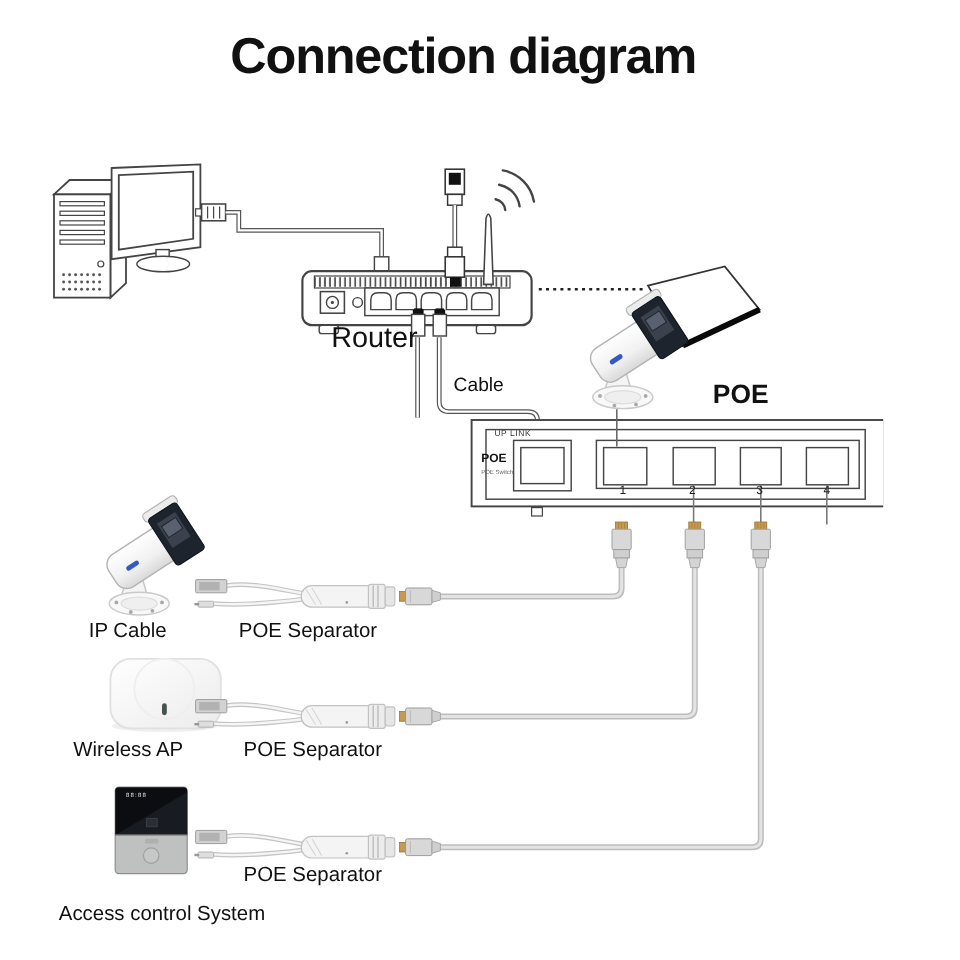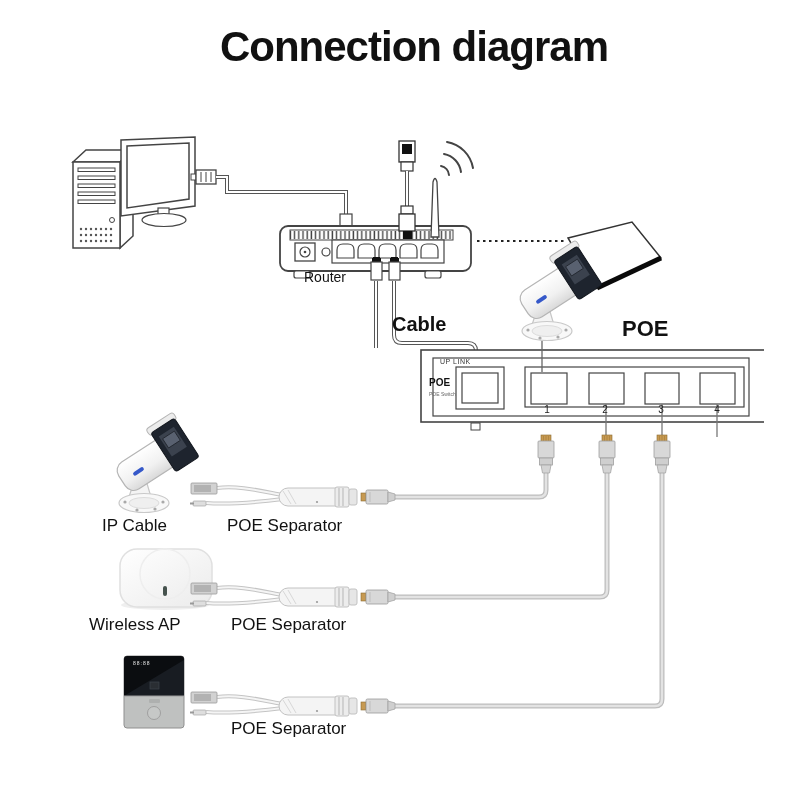--- a/index.html
+++ b/index.html
@@ -1,22 +1,22 @@
 <!DOCTYPE html>
 <html><head>
 <meta charset="utf-8">
 <style>
   html,body{margin:0;padding:0;background:#fff;}
   .stage{position:relative;width:736px;height:800px;background:#fff;overflow:hidden;
-         font-family:"Liberation Sans",sans-serif;color:#111;margin-left:28px;}
+         font-family:"Liberation Sans",sans-serif;color:#111;}
   .stage svg{position:absolute;left:0;top:0;}
   .lbl{position:absolute;white-space:nowrap;color:#111;line-height:1;}
   .title{left:36px;right:0;top:26px;text-align:center;font-size:42px;font-weight:700;letter-spacing:-1px;}
-  .router{left:276px;top:270px;font-size:14px;}
-  .cable{left:364px;top:314px;font-size:20px;font-weight:700;}
+  .router{left:276px;top:270px;font-size:24px;}
+  .cable{left:378px;top:314px;font-size:16px;font-weight:400;}
   .poe-big{left:594px;top:318px;font-size:22px;font-weight:700;}
   .uplink{left:412px;top:358px;font-size:7px;letter-spacing:.5px;color:#333;}
   .poe-sw{left:401px;top:378px;font-size:10px;font-weight:700;}
   .poe-sw-sub{left:401px;top:392px;font-size:5px;color:#666;}
   .rowlbl{font-size:17px;}
   .pnum{position:absolute;top:404px;font-size:10px;width:12px;text-align:center;color:#222;}
   .acs-display{left:105px;top:661px;font-size:5px;letter-spacing:1px;color:#e8e8e8;}
 </style>
 </head>
 <body>
@@ -294,14 +294,15 @@
 <div class="pnum" style="left:627px">3</div>
 <div class="pnum" style="left:683px">4</div>
 
 <div class="lbl acs-display">88:88</div>
 
 <div class="lbl rowlbl" style="left:74px;top:517px">IP Cable</div>
 <div class="lbl rowlbl" style="left:199px;top:517px">POE Separator</div>
 <div class="lbl rowlbl" style="left:61px;top:616px">Wireless AP</div>
 <div class="lbl rowlbl" style="left:203px;top:616px">POE Separator</div>
 <div class="lbl rowlbl" style="left:203px;top:720px">POE Separator</div>
+<div class="lbl rowlbl" style="left:49px;top:753px">Access control System</div>
 
 </div>
 
 </body></html>

